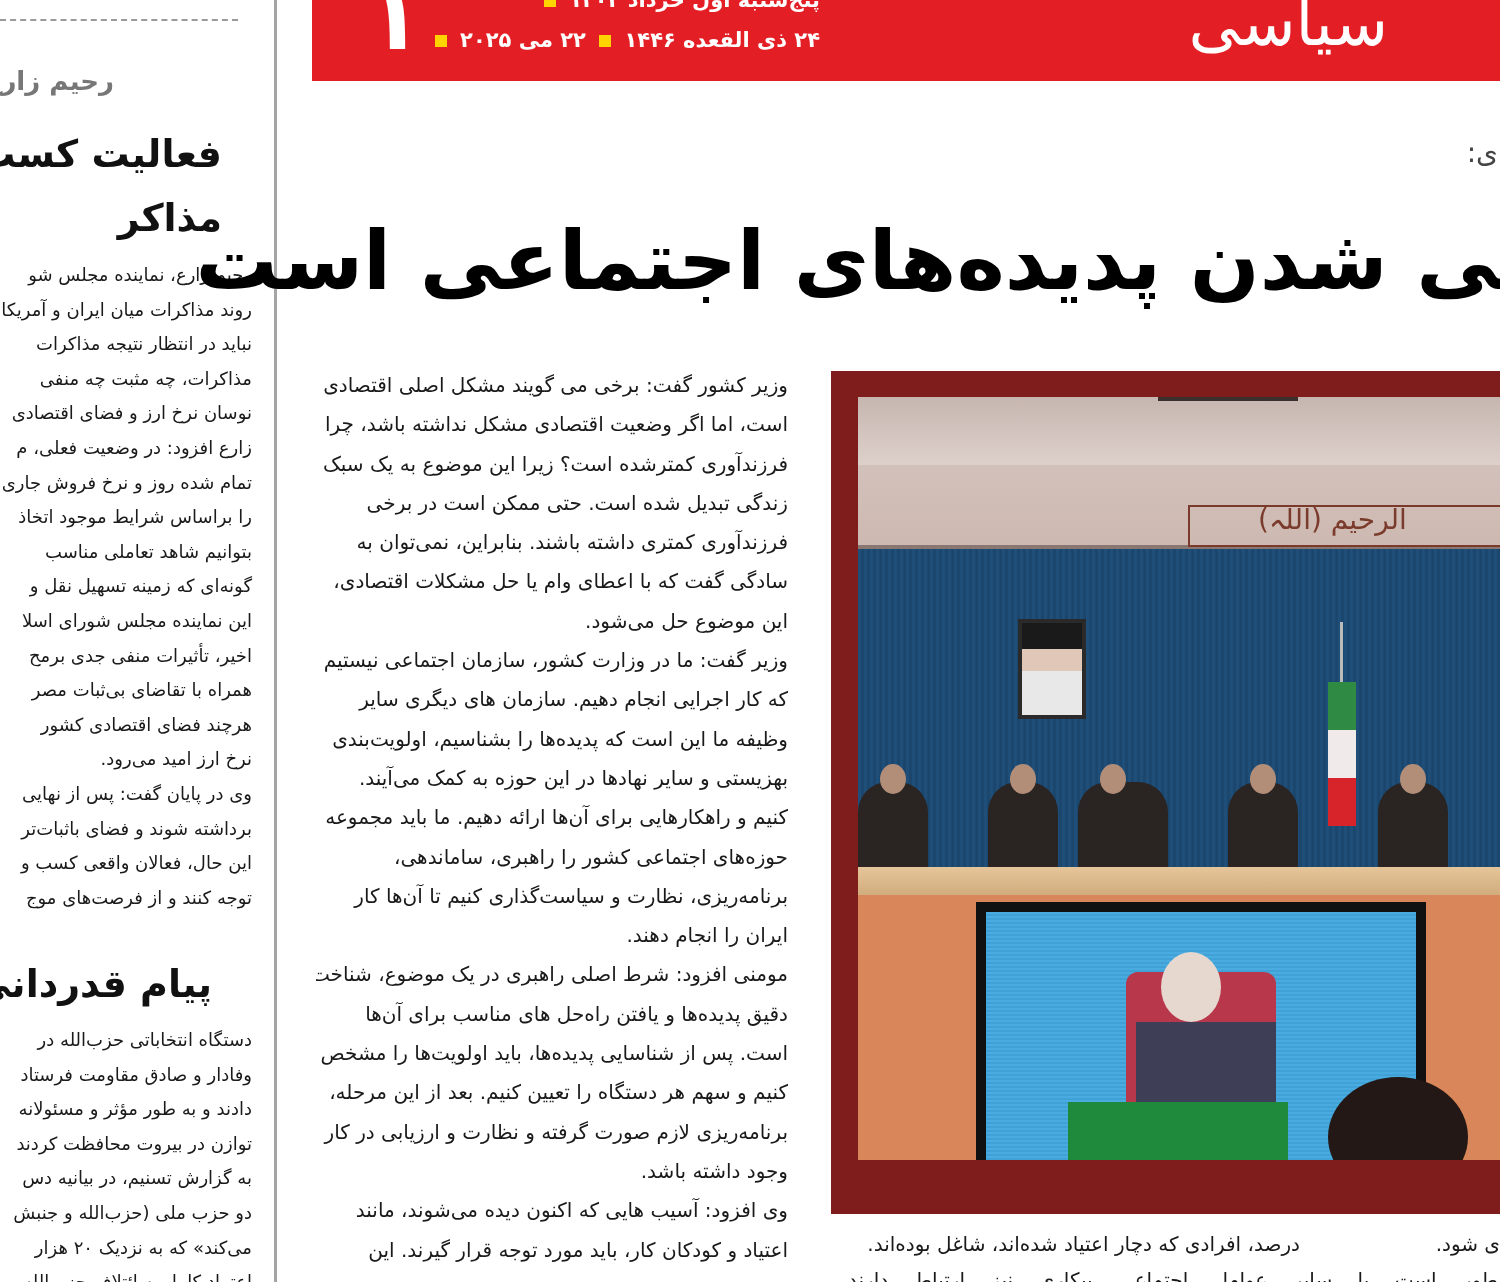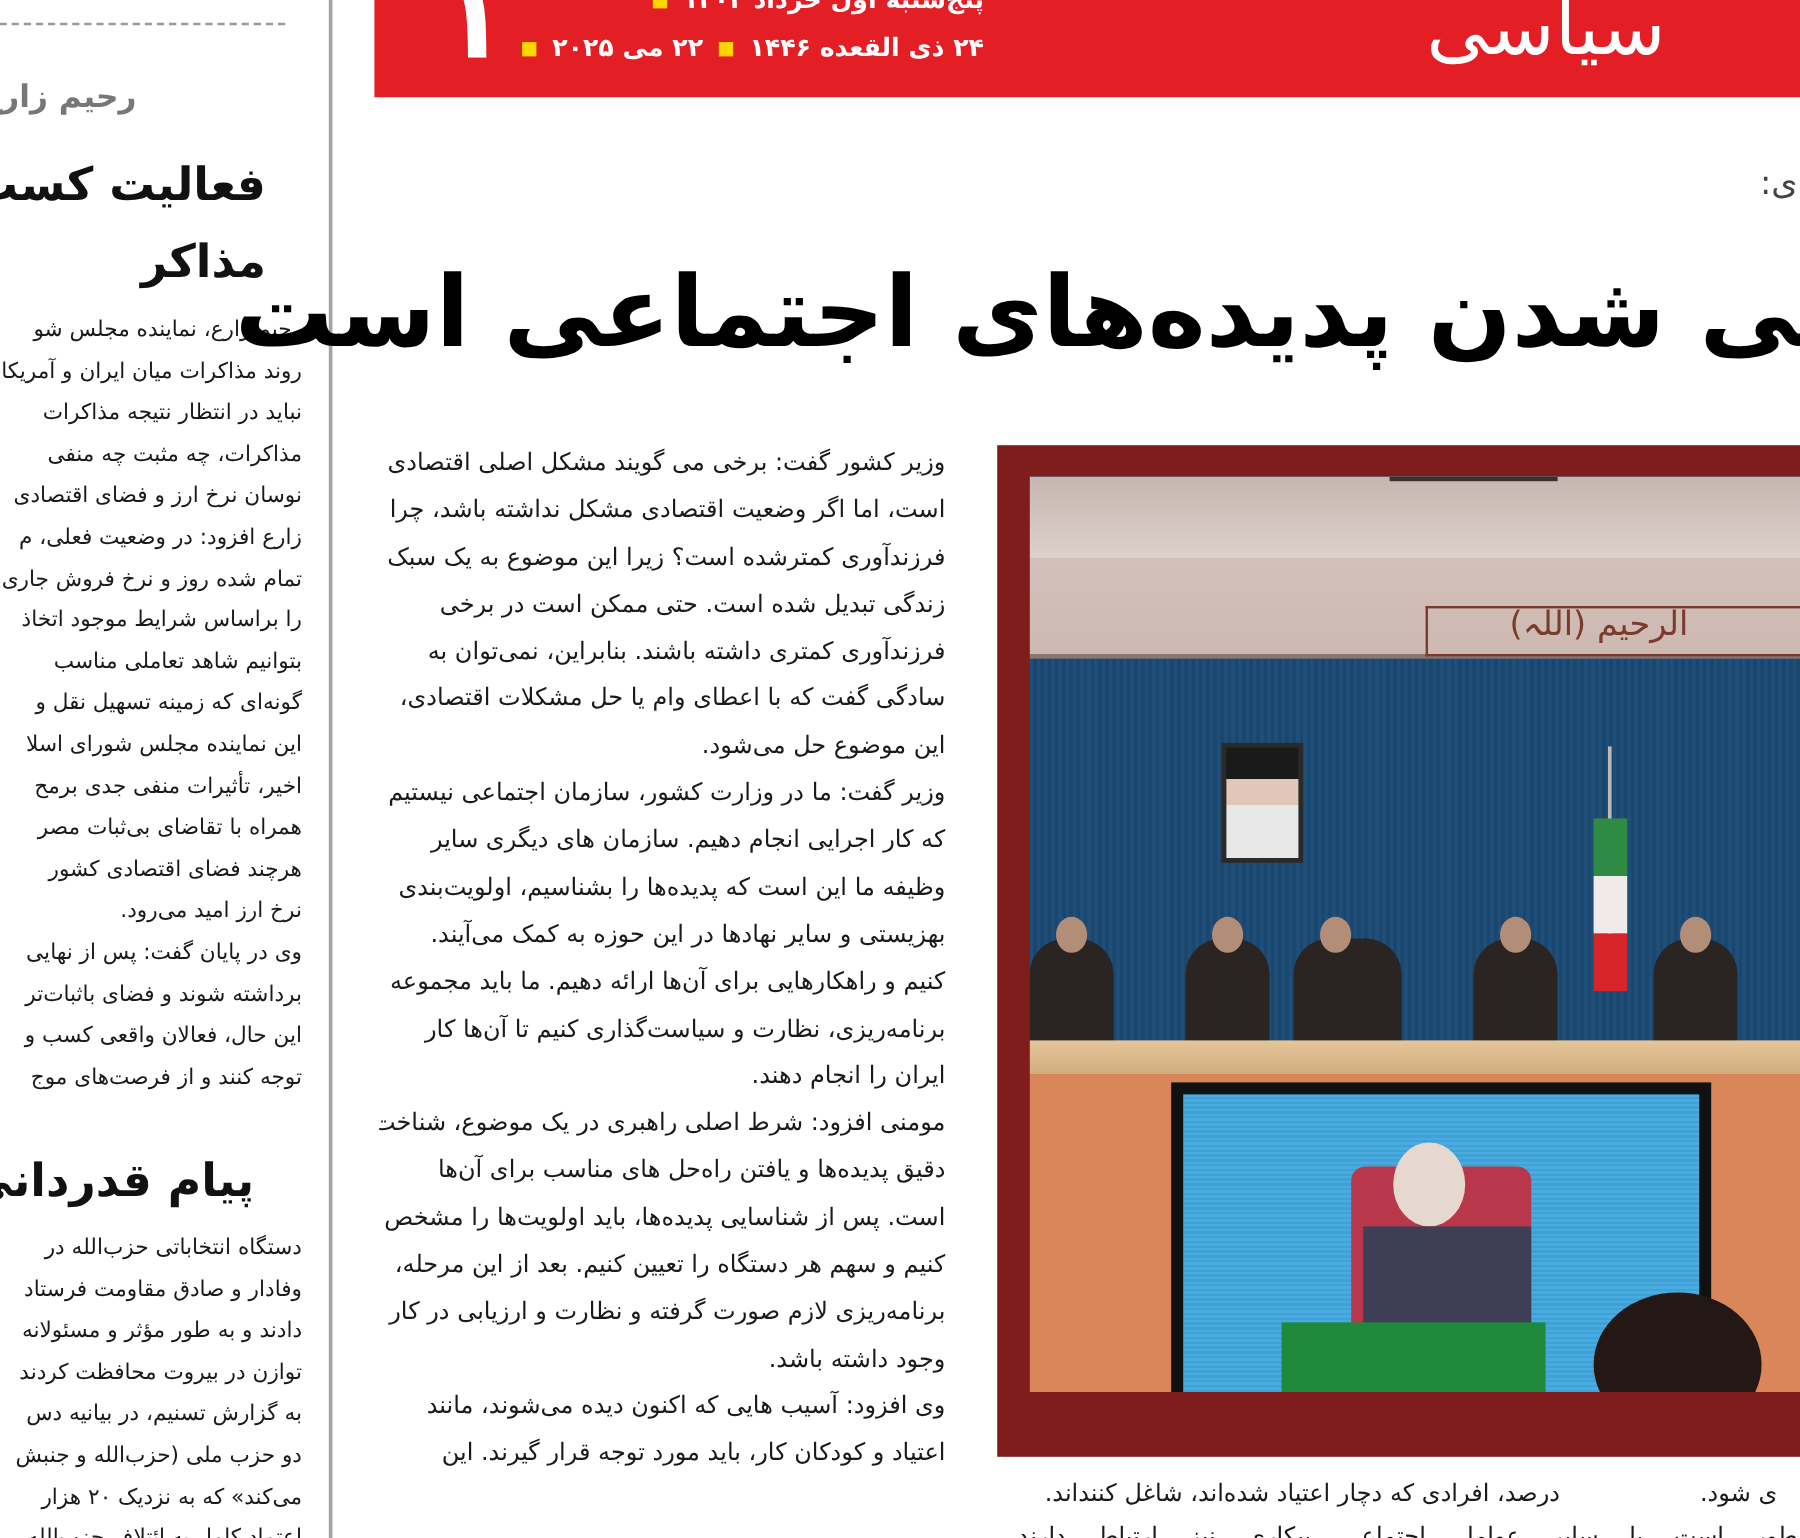--- a/index.html
+++ b/index.html
@@ -148,21 +148,21 @@
   .photo .speaker-head { position: absolute; left: 175px; top: 40px; width: 60px; height: 70px; background: #e6d8cf; border-radius: 50%; }
   .photo .speaker-body { position: absolute; left: 150px; top: 110px; width: 140px; height: 110px; background: #3e3f57; }
   .photo .screen-flag { position: absolute; left: 82px; top: 190px; width: 220px; height: 60px; background: #1f8a3c; }
   .photo .head-silhouette { position: absolute; left: 470px; top: 680px; width: 140px; height: 120px; background: #231815; border-radius: 50%; }
 
   
   .bottom-text {
     position: absolute; top: 1232px; font-size: 20px; white-space: nowrap; color: #1a1a1a;
   }
   .bottom-a { right: 200px; }
-  .bottom-b { right: 19px; margin-left: 33px; }
+  .bottom-b { right: 0; margin-left: 33px; }
   .bottom-text-2 {
     position: absolute; top: 1268px; right: 2px; width: 669px; height: 14px; overflow: hidden;
     font-size: 20px; white-space: nowrap; color: #1a1a1a;
   }
 </style>
 </head>
 <body>
 
 <div class="left-col rtl">
   <div class="dash-rule"></div>
@@ -230,20 +230,21 @@
   <span class="line">فرزندآوری کمترشده است؟ زیرا این موضوع به یک سبک</span>
   <span class="line">زندگی تبدیل شده است. حتی ممکن است در برخی</span>
   <span class="line">فرزندآوری کمتری داشته باشند. بنابراین، نمی‌توان به</span>
   <span class="line">سادگی گفت که با اعطای وام یا حل مشکلات اقتصادی،</span>
   <span class="line">این موضوع حل می‌شود.</span>
   <span class="line">وزیر گفت: ما در وزارت کشور، سازمان اجتماعی نیستیم</span>
   <span class="line">که کار اجرایی انجام دهیم. سازمان های دیگری سایر</span>
   <span class="line">وظیفه ما این است که پدیده‌ها را بشناسیم، اولویت‌بندی</span>
   <span class="line">بهزیستی و سایر نهادها در این حوزه به کمک می‌آیند.</span>
   <span class="line">کنیم و راهکارهایی برای آن‌ها ارائه دهیم. ما باید مجموعه</span>
+  <span class="line">حوزه‌های اجتماعی کشور را راهبری، ساماندهی،</span>
   <span class="line">برنامه‌ریزی، نظارت و سیاست‌گذاری کنیم تا آن‌ها کار</span>
   <span class="line">ایران را انجام دهند.</span>
   <span class="line">مومنی افزود: شرط اصلی راهبری در یک موضوع، شناخت</span>
   <span class="line">دقیق پدیده‌ها و یافتن راه‌حل های مناسب برای آن‌ها</span>
   <span class="line">است. پس از شناسایی پدیده‌ها، باید اولویت‌ها را مشخص</span>
   <span class="line">کنیم و سهم هر دستگاه را تعیین کنیم. بعد از این مرحله،</span>
   <span class="line">برنامه‌ریزی لازم صورت گرفته و نظارت و ارزیابی در کار</span>
   <span class="line">وجود داشته باشد.</span>
   <span class="line">وی افزود: آسیب هایی که اکنون دیده می‌شوند، مانند</span>
   <span class="line">اعتیاد و کودکان کار، باید مورد توجه قرار گیرند. این</span>
@@ -281,15 +282,15 @@
         <div class="speaker-chair"></div>
         <div class="speaker-head"></div>
         <div class="speaker-body"></div>
         <div class="screen-flag"></div>
       </div>
     </div>
     <div class="head-silhouette"></div>
   </div>
 </div>
 
-<div class="bottom-text bottom-a rtl">درصد، افرادی که دچار اعتیاد شده‌اند، شاغل کنند‌اند.</div>
+<div class="bottom-text bottom-a rtl">درصد، افرادی که دچار اعتیاد شده‌اند، شاغل بوده‌اند.</div>
 <div class="bottom-text bottom-b rtl">ی شود.</div>
 <div class="bottom-text-2 rtl">طور... است... با... سایر... عوامل... اجتماعی... بیکاری... نیز... ارتباط... دارند</div>
 
 </body></html>

